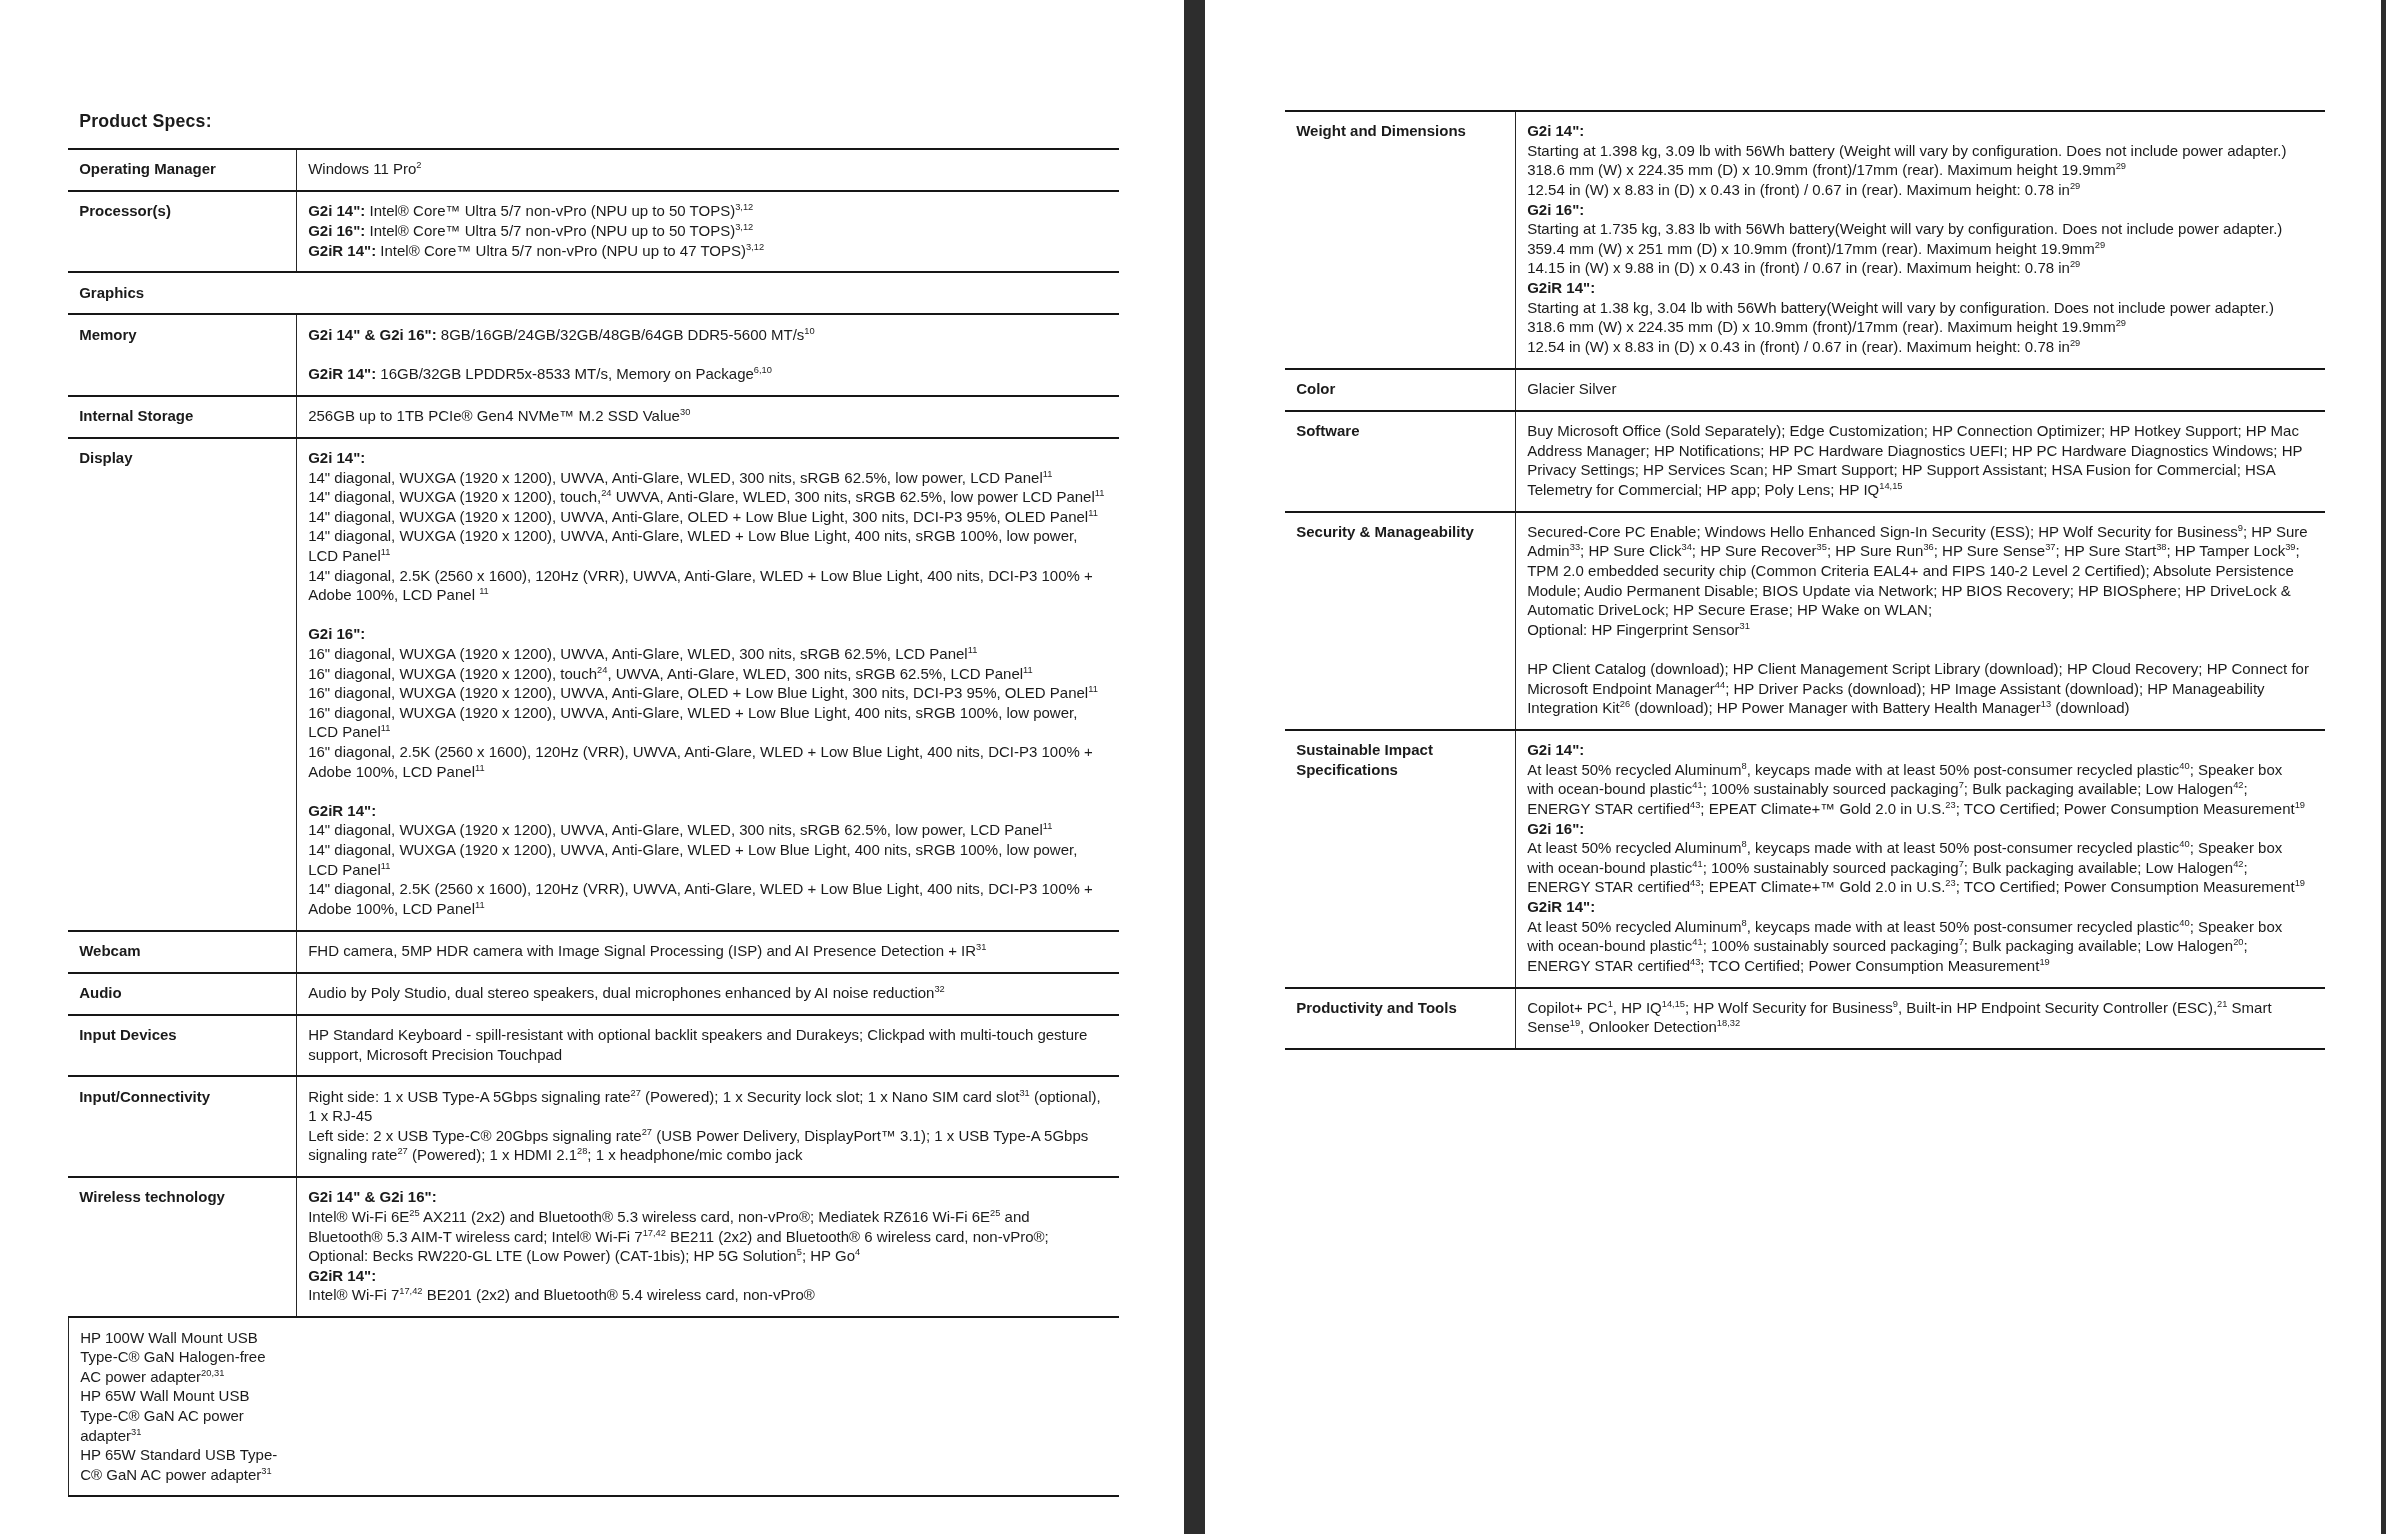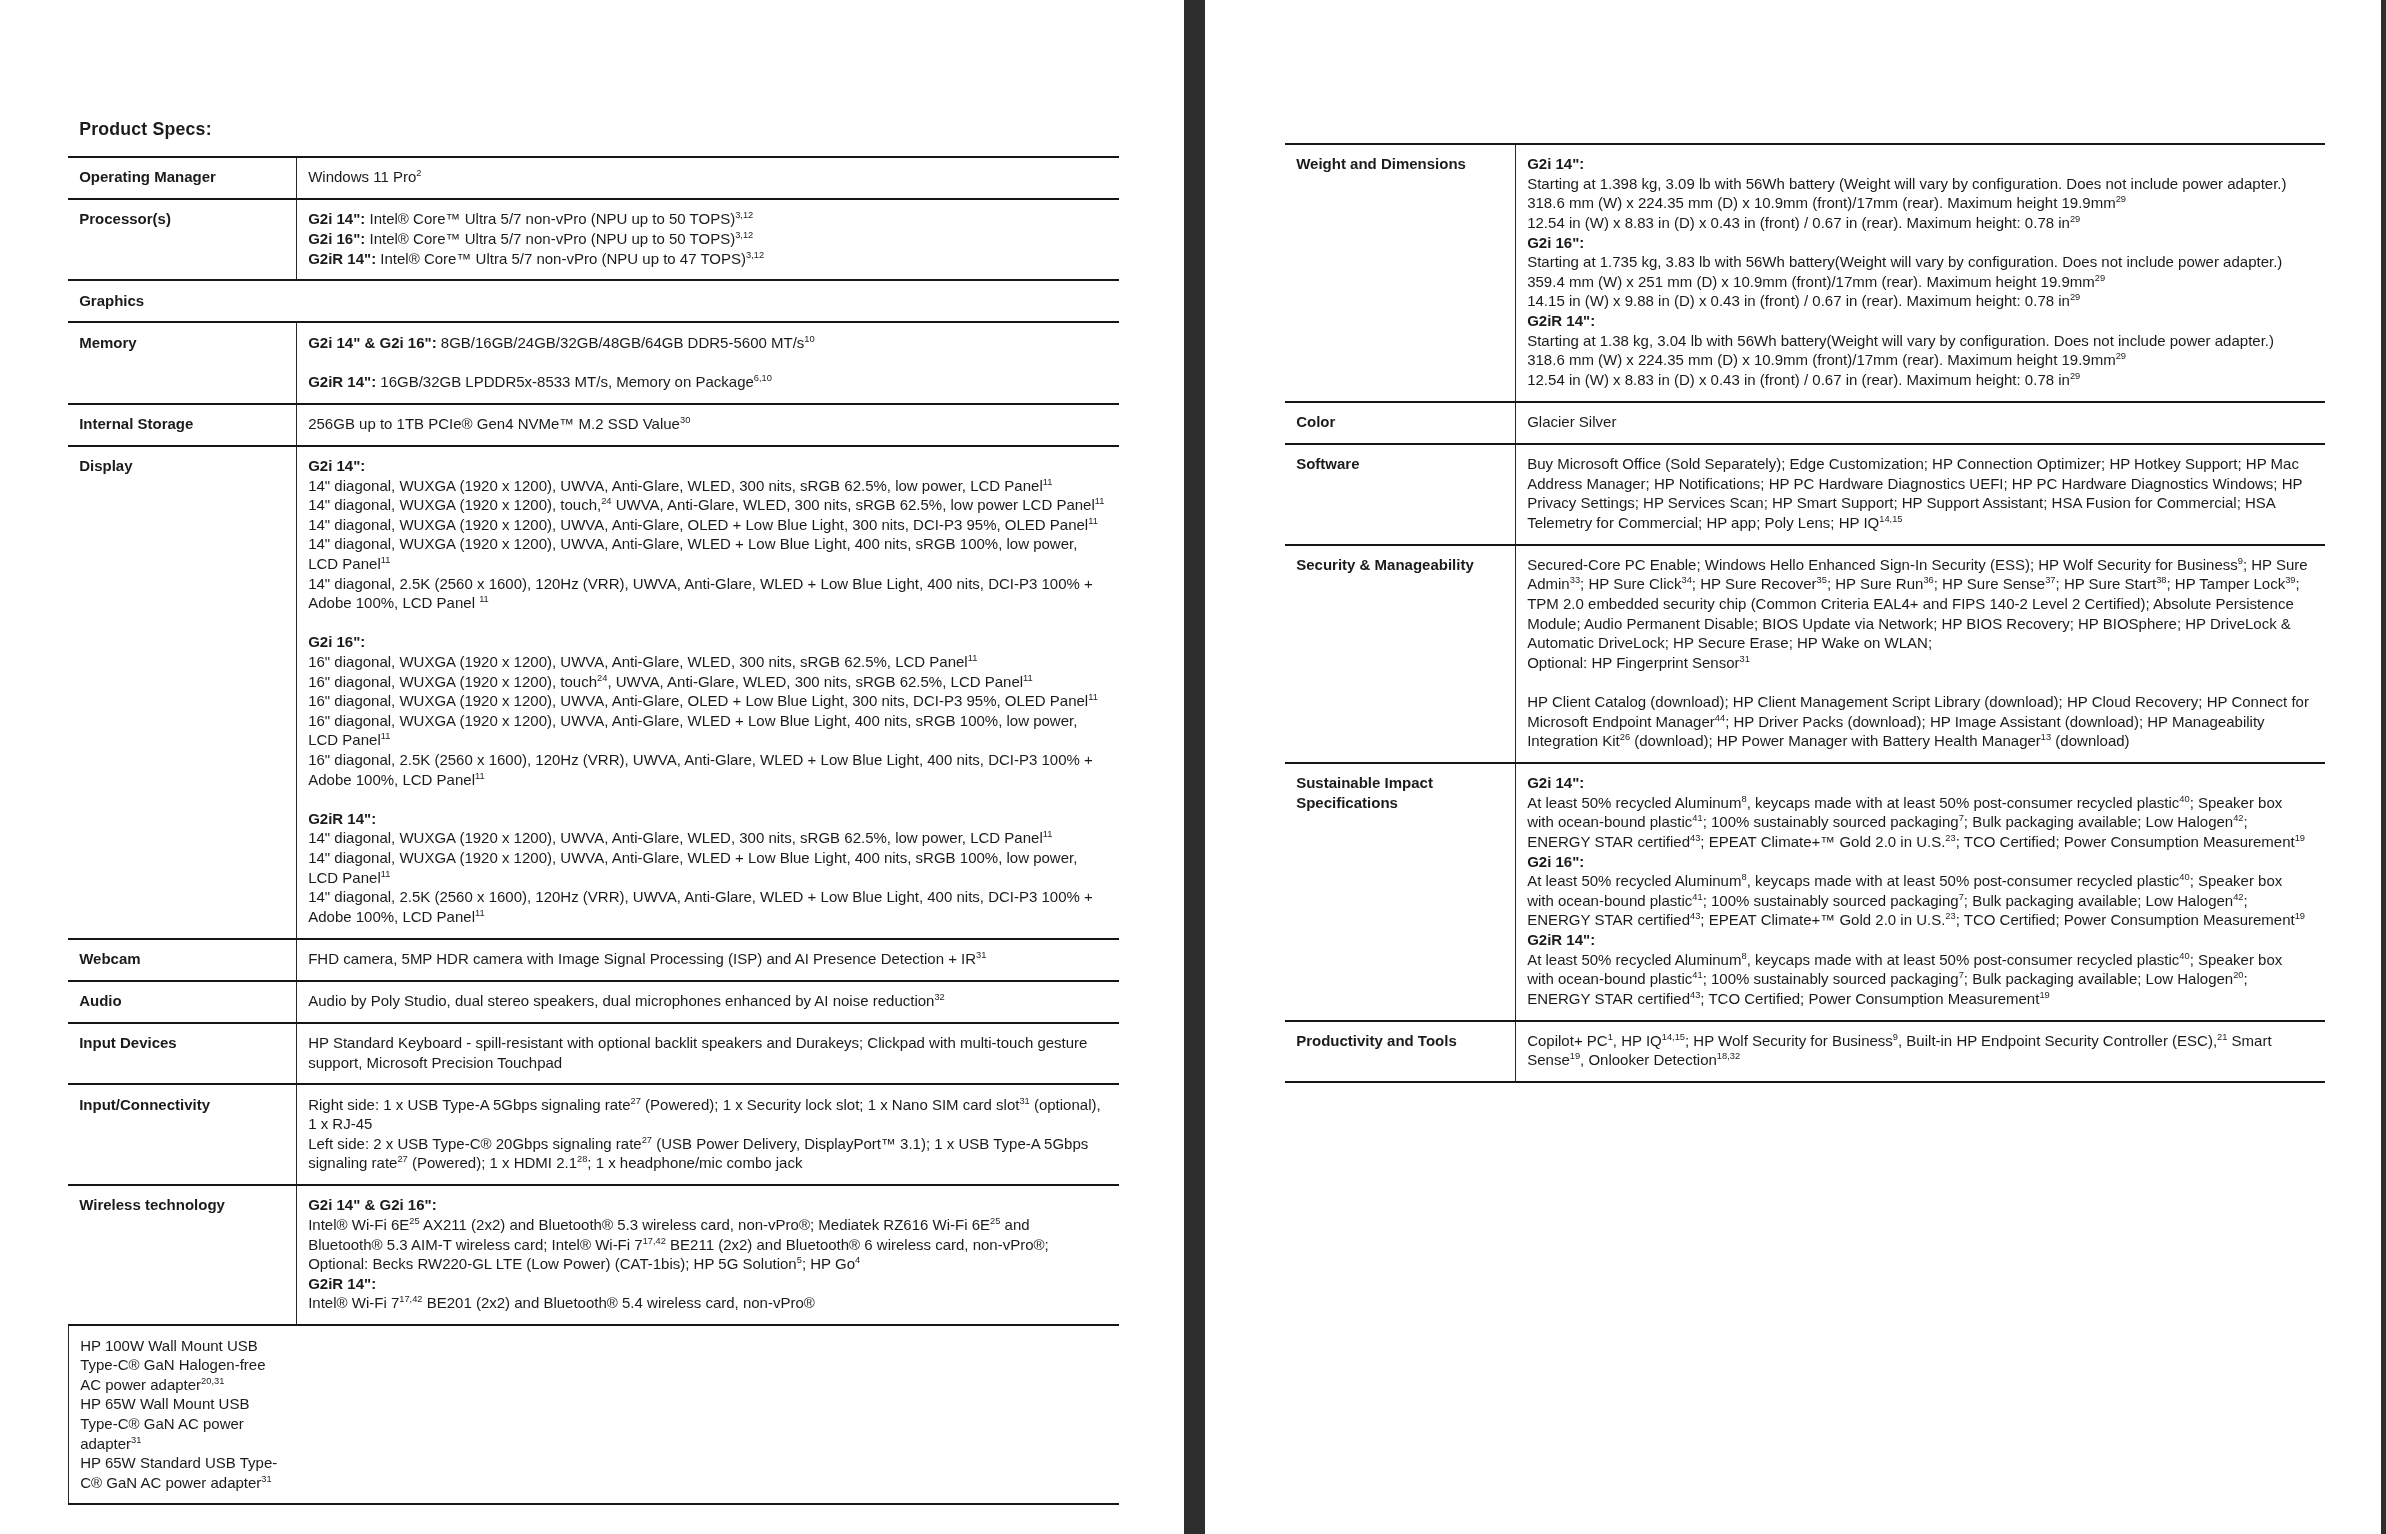--- a/index.html
+++ b/index.html
@@ -4,23 +4,23 @@
 <style>
   * { margin:0; padding:0; box-sizing:border-box; }
   html,body { background:#ffffff; }
   body {
     position:relative;
     width:2387px; height:1534px;
     font-family:"Liberation Sans", sans-serif;
     color:#1b1b1b;
     overflow:hidden;
   }
-  .page { position:absolute; top:8px; }
+  .page { position:absolute; top:0; }
   .page-left  { left:68px;  width:1051px; }
-  .page-right { left:1285px; width:1040px; top:110px;margin-top:33px; }
+  .page-right { left:1285px; width:1040px; top:110px; }
   .doc-title {
     margin:111px 0 16px 11.2px;
     font-size:17.7px; font-weight:bold; letter-spacing:0.2px;
   }
   .spec-table { border-top:2.8px solid #161616; width:100%; }
   .row {
     display:grid;
     border-bottom:2.8px solid #161616;
   }
   .page-left  .row { grid-template-columns:228px 1fr; }

